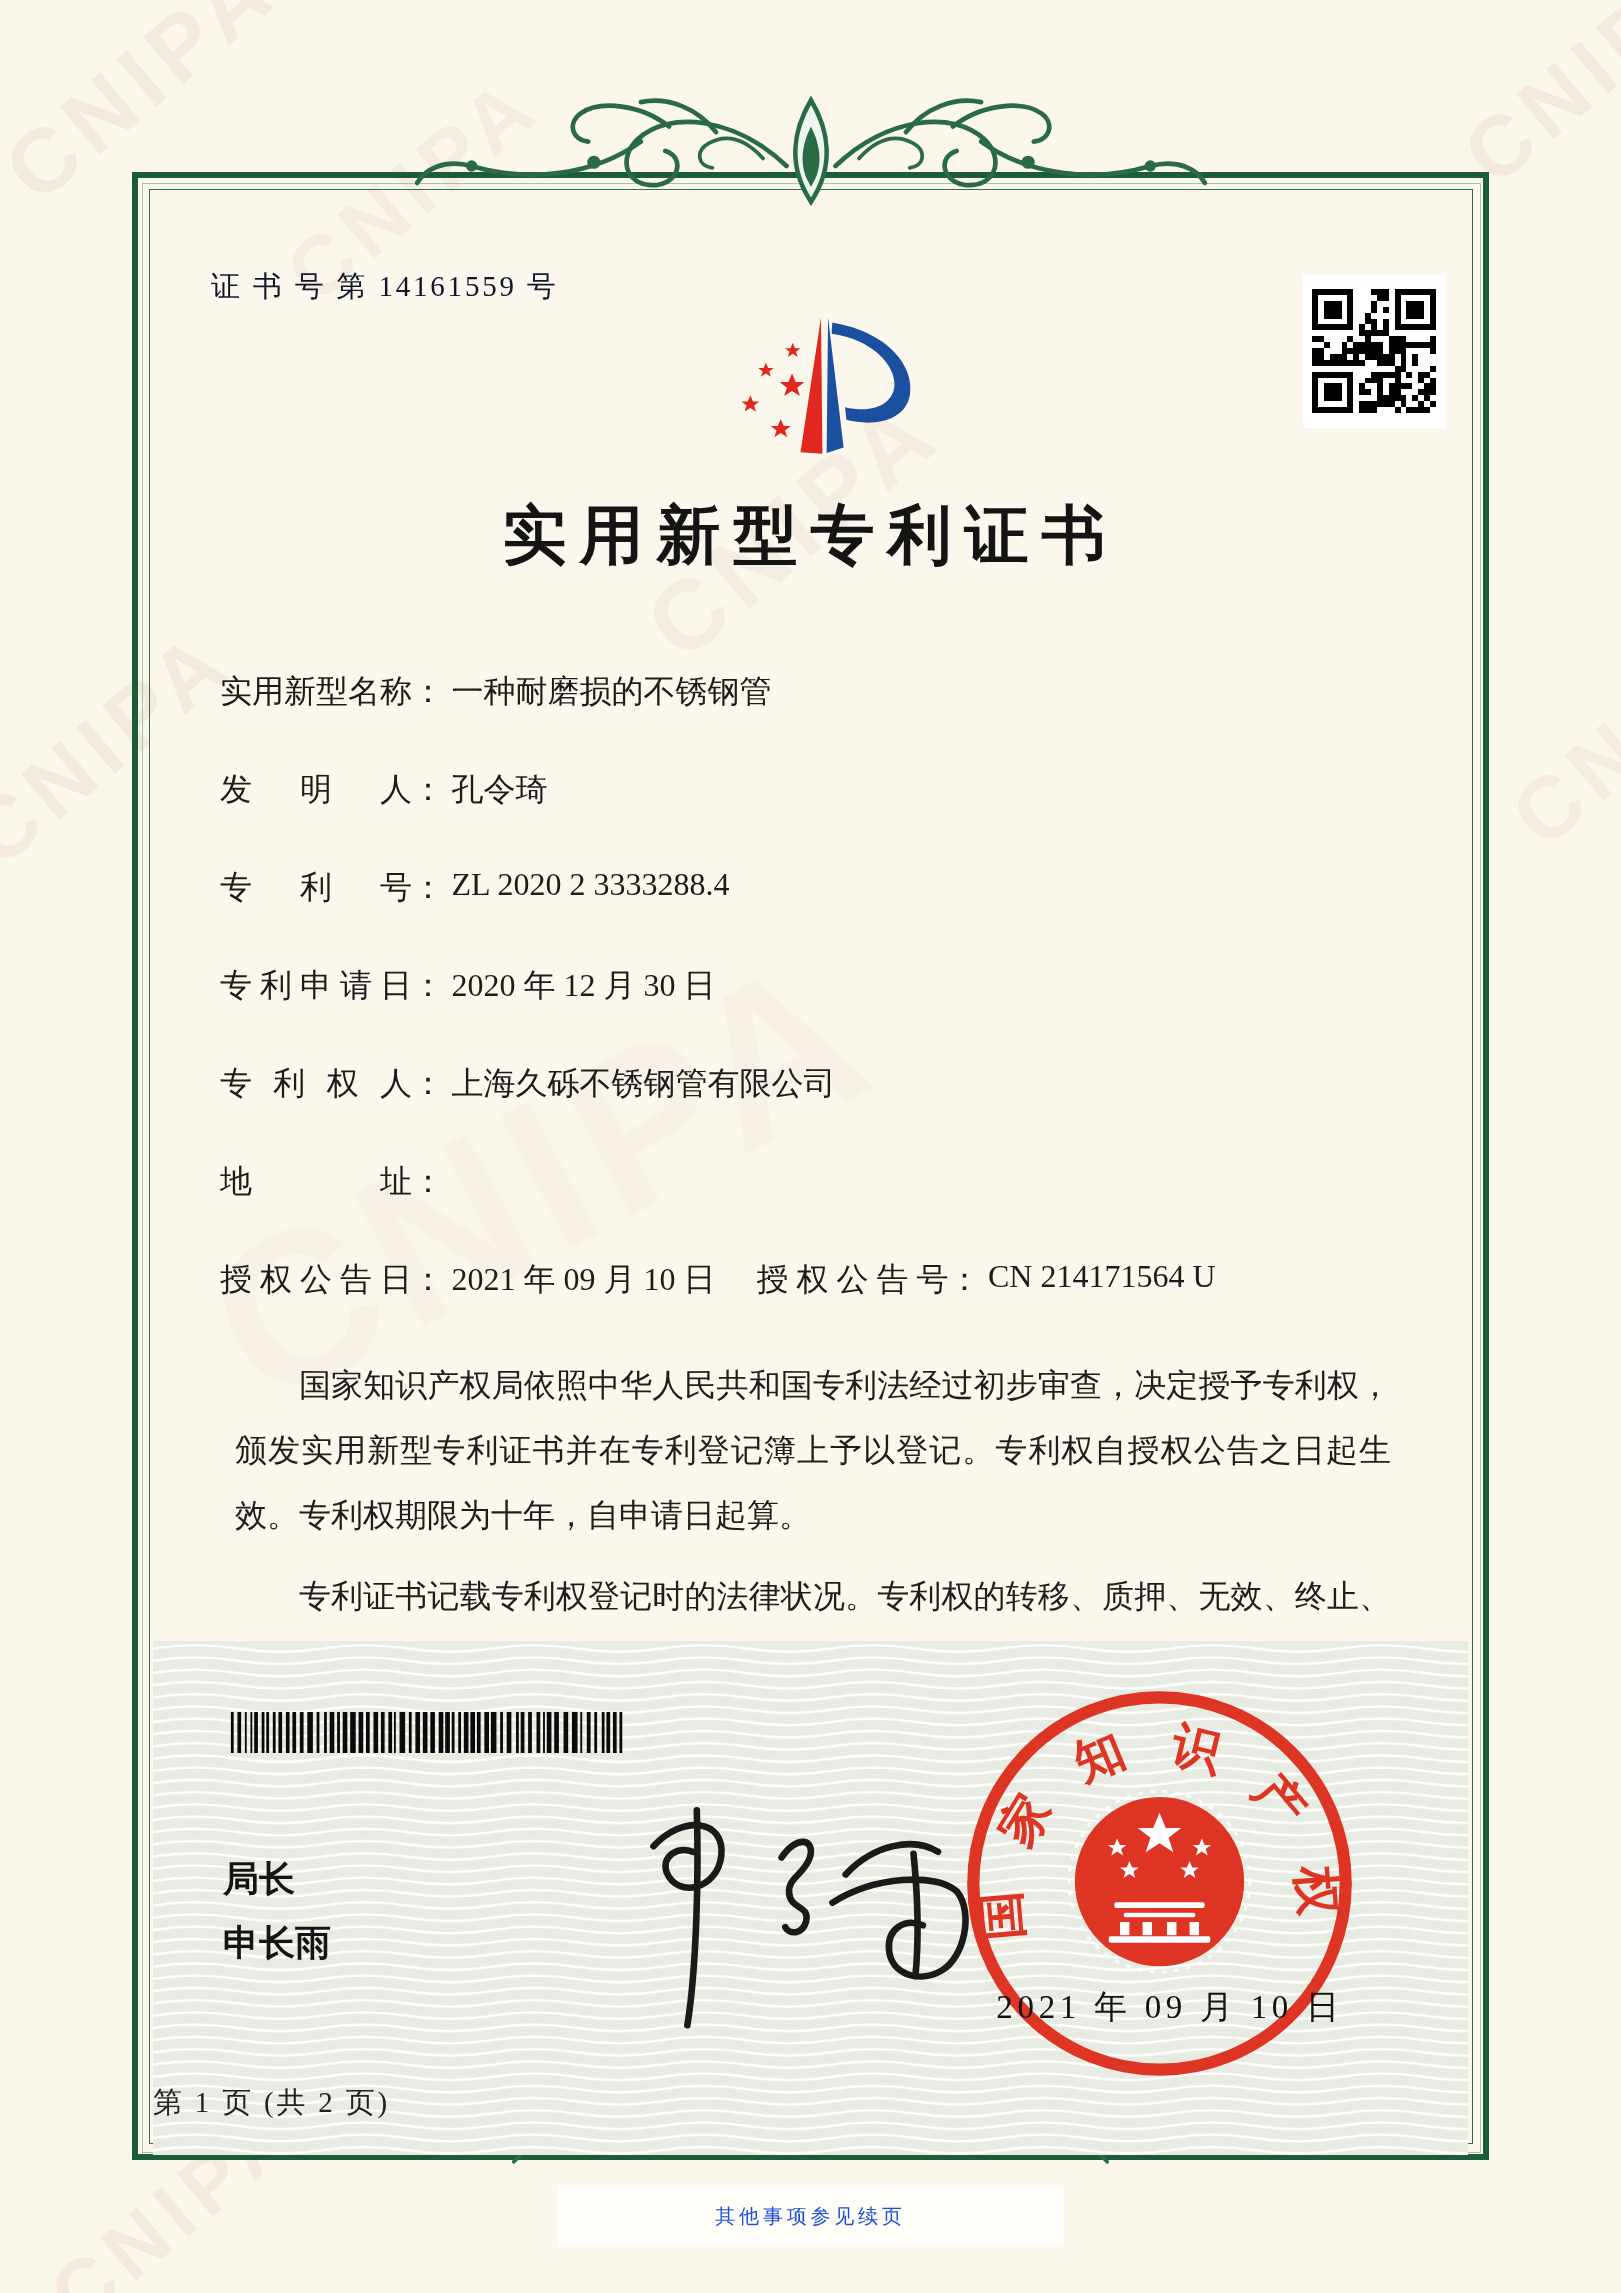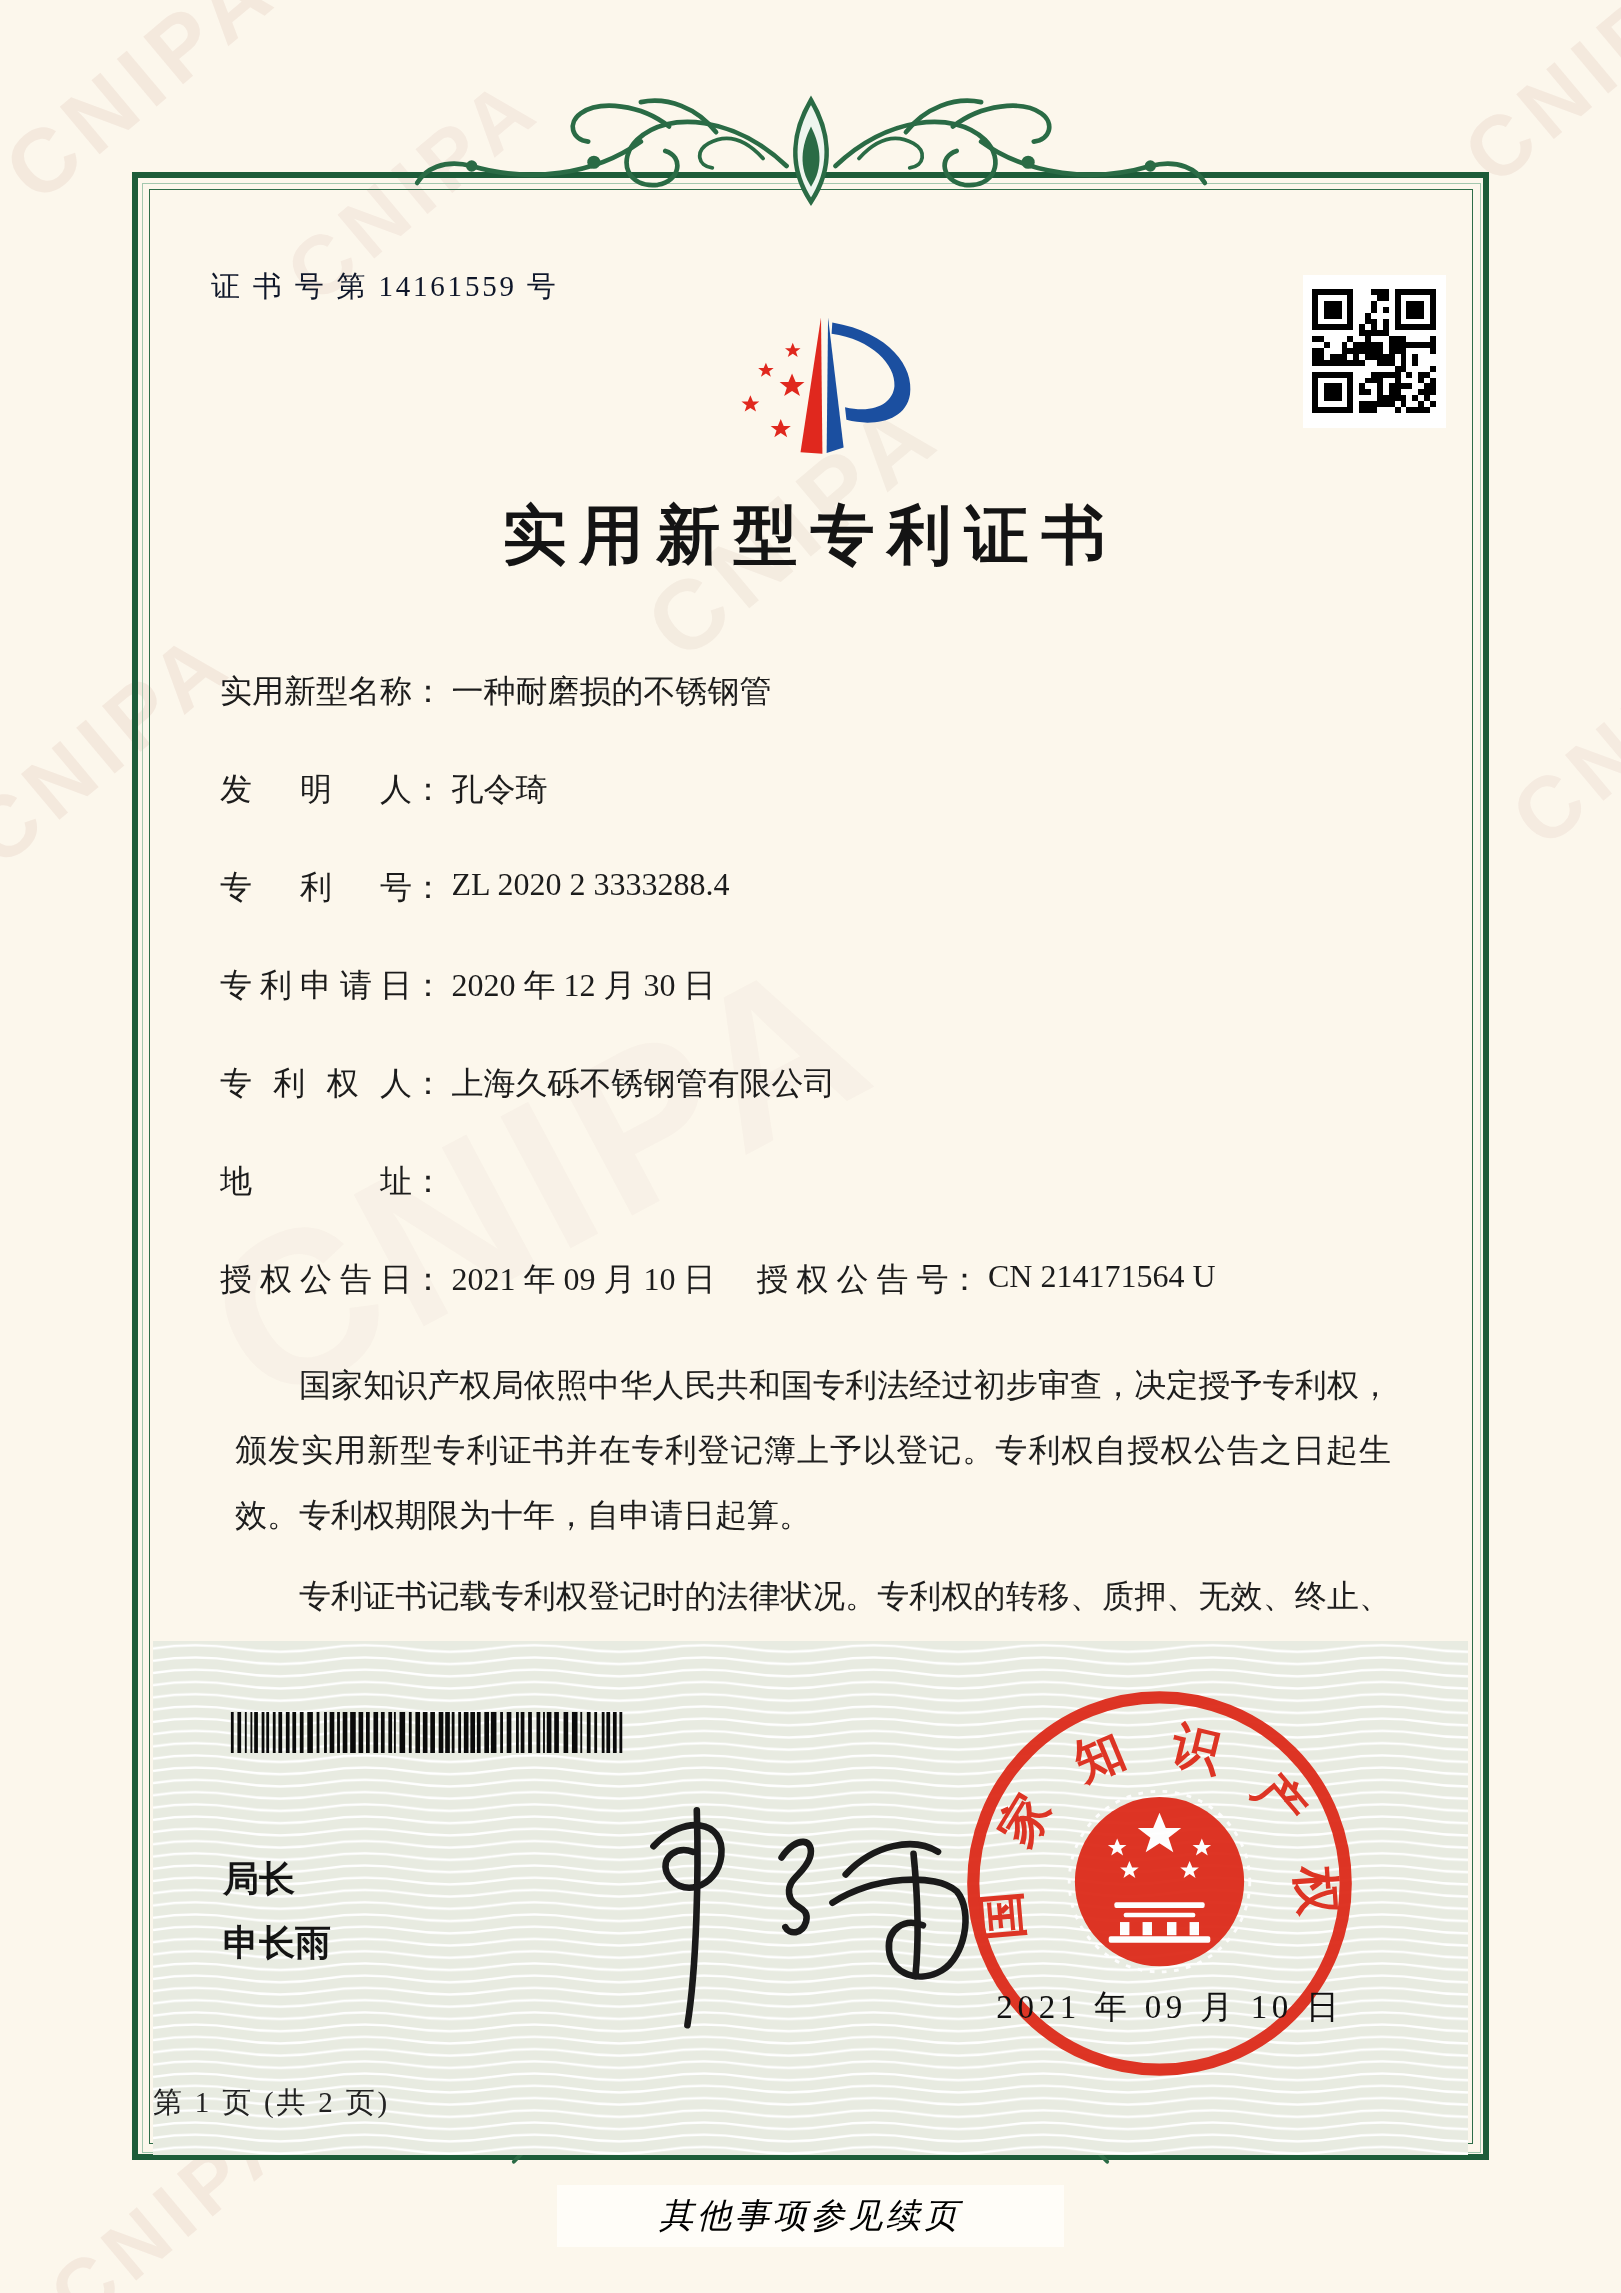--- a/index.html
+++ b/index.html
@@ -51,21 +51,21 @@
 
   .seal{position:absolute;left:962px;top:1686px;width:395px;height:395px;opacity:.95;}
   .seal-date{position:absolute;left:991px;top:1985px;width:358px;text-align:center;
              font-size:33px;letter-spacing:4.7px;color:#111;}
 
   .page-footer{position:absolute;left:153px;top:2083px;width:1315px;text-align:left;
                font-size:29px;color:#222;letter-spacing:2.8px;}
 
   .note-strip{position:absolute;left:557px;top:2185px;width:507px;height:62px;background:#fffdf8;
               display:flex;align-items:center;justify-content:center;}
-  .note-strip span{font-size:34px;letter-spacing:3.8px;color:#000000;font-style:italic;}
+  .note-strip span{font-size:20px;letter-spacing:3.8px;color:#1d4ed8;}
 </style>
 </head>
 <body>
 
 <div class="page">
 
   <span class="wm" style="left:-19px;top:28px;font-size:90px;">CNIPA</span>
   <span class="wm" style="left:264px;top:141px;font-size:83px;color:rgba(198,152,142,.12);">CNIPA</span>
   <span class="wm" style="left:1441px;top:19px;font-size:85px;">CNIPA</span>
   <span class="wm" style="left:621px;top:471px;font-size:98px;color:rgba(190,165,150,.13);">CNIPA</span>

